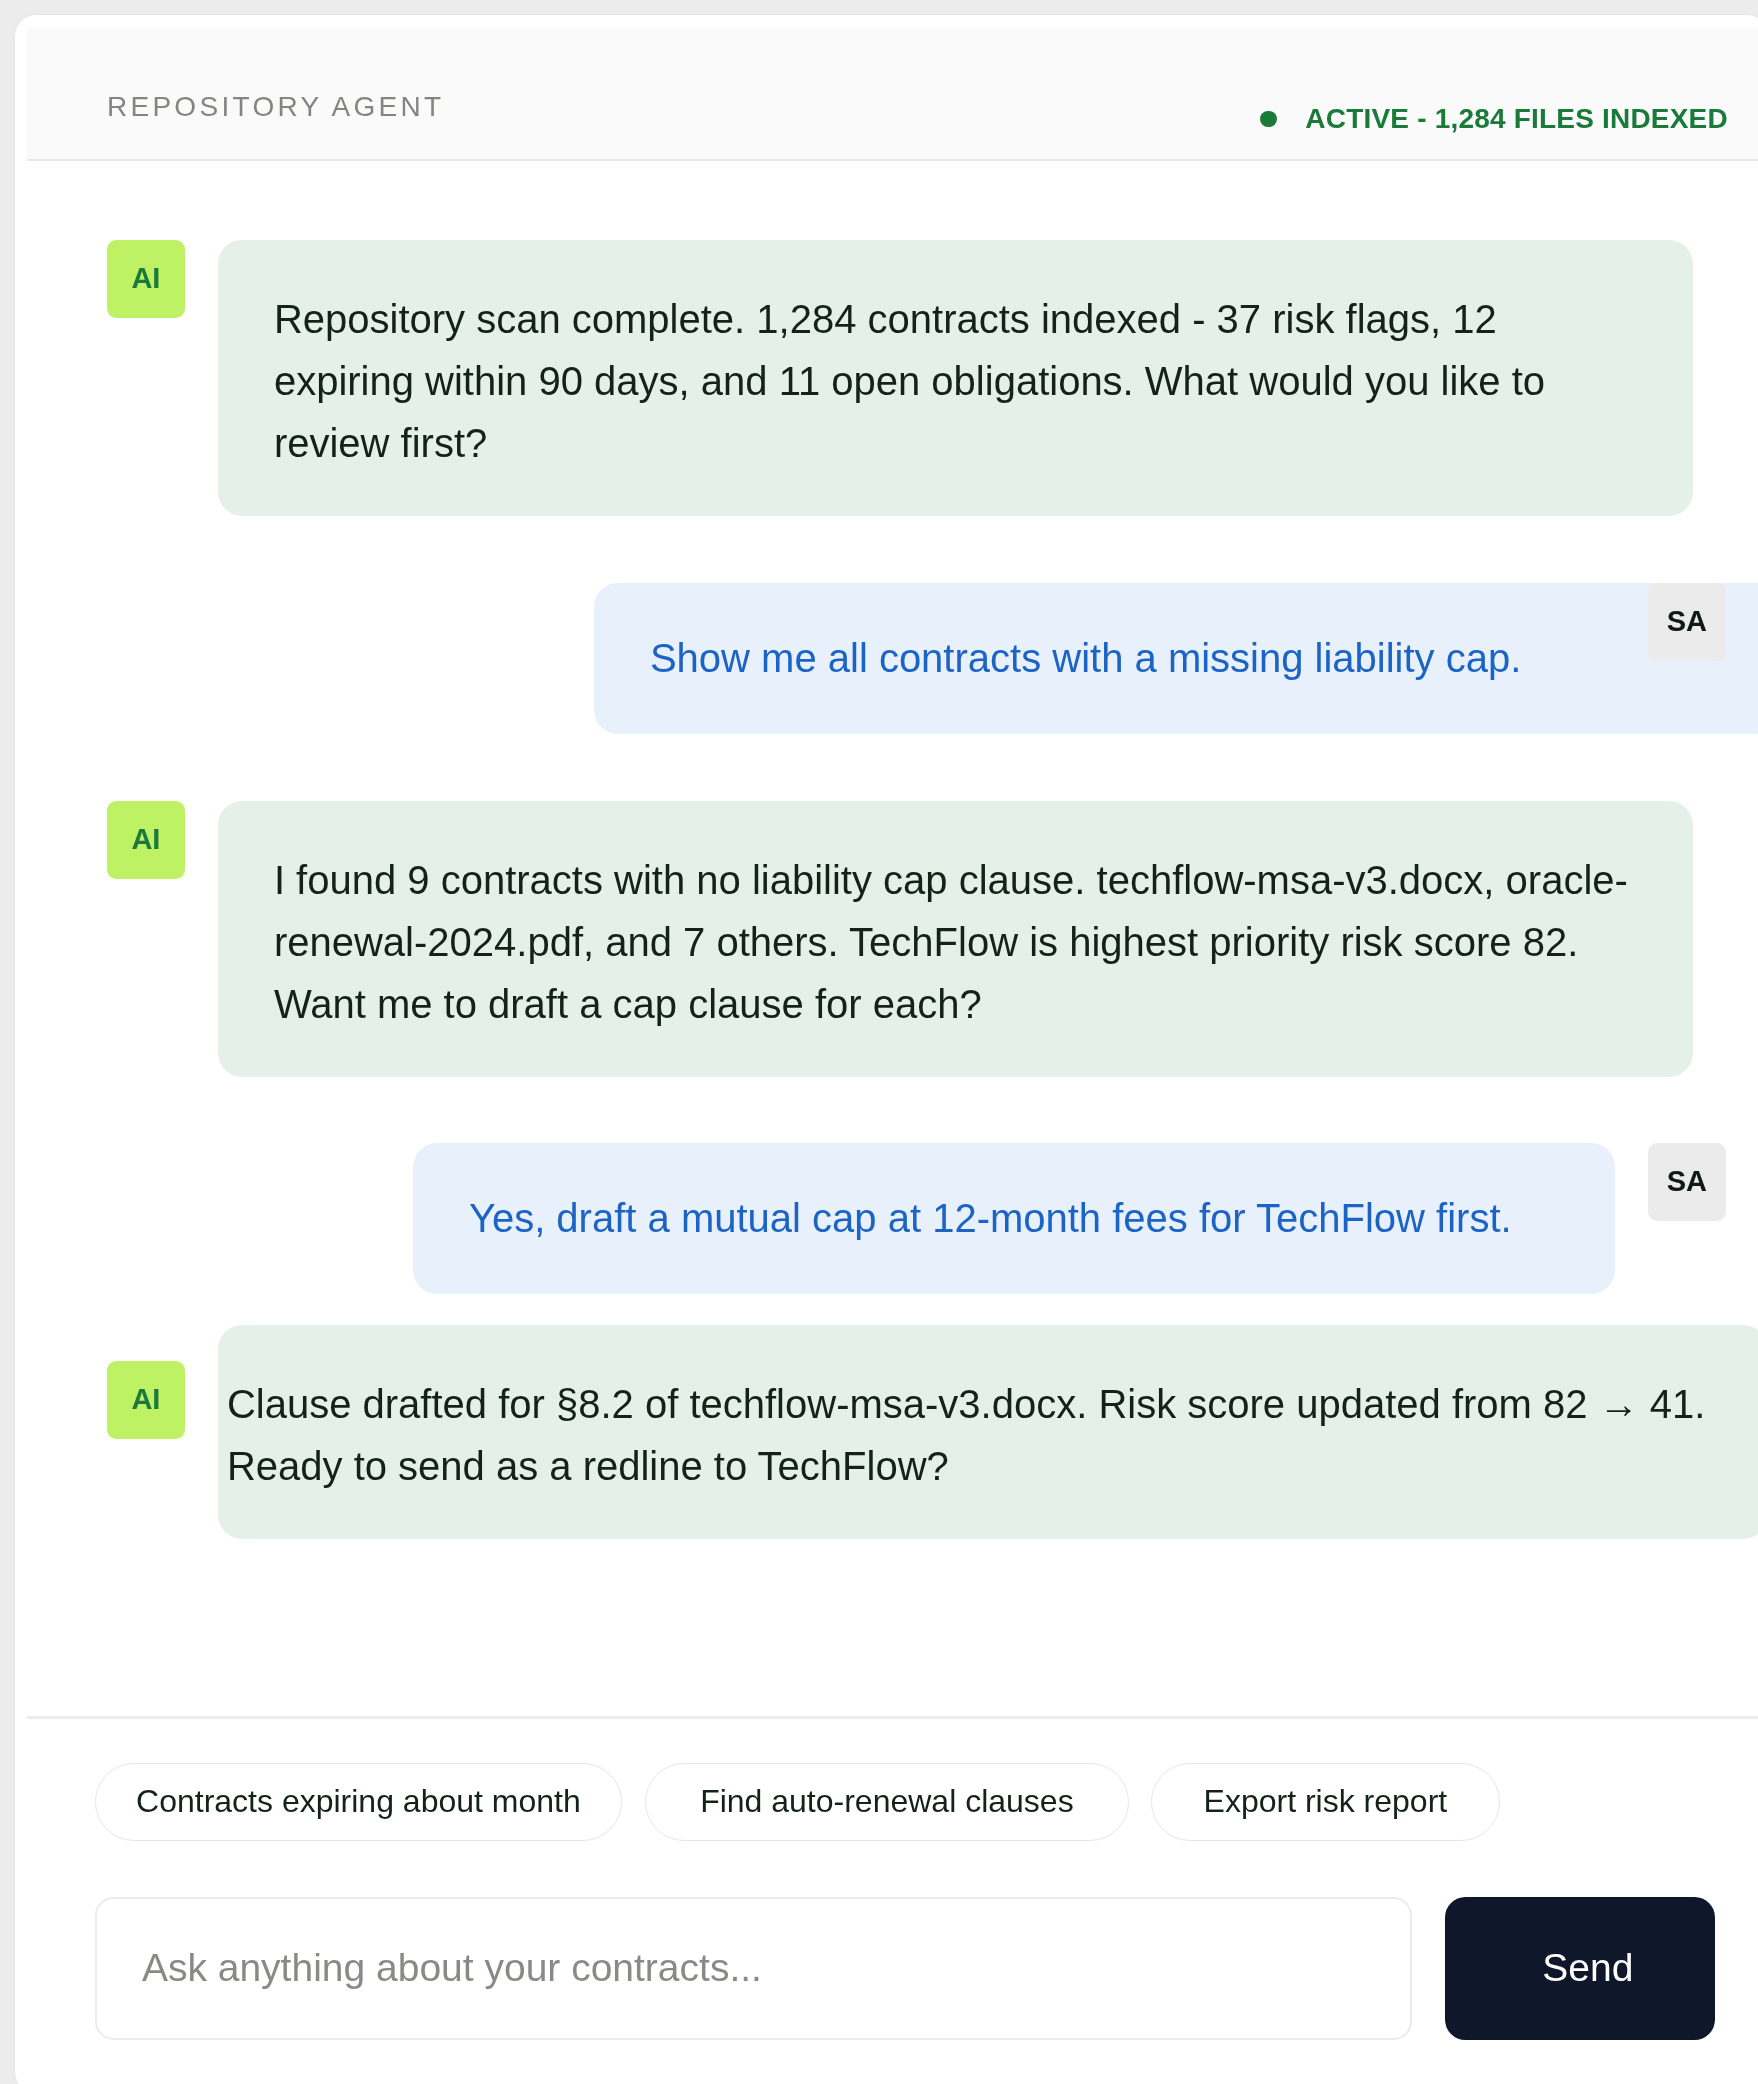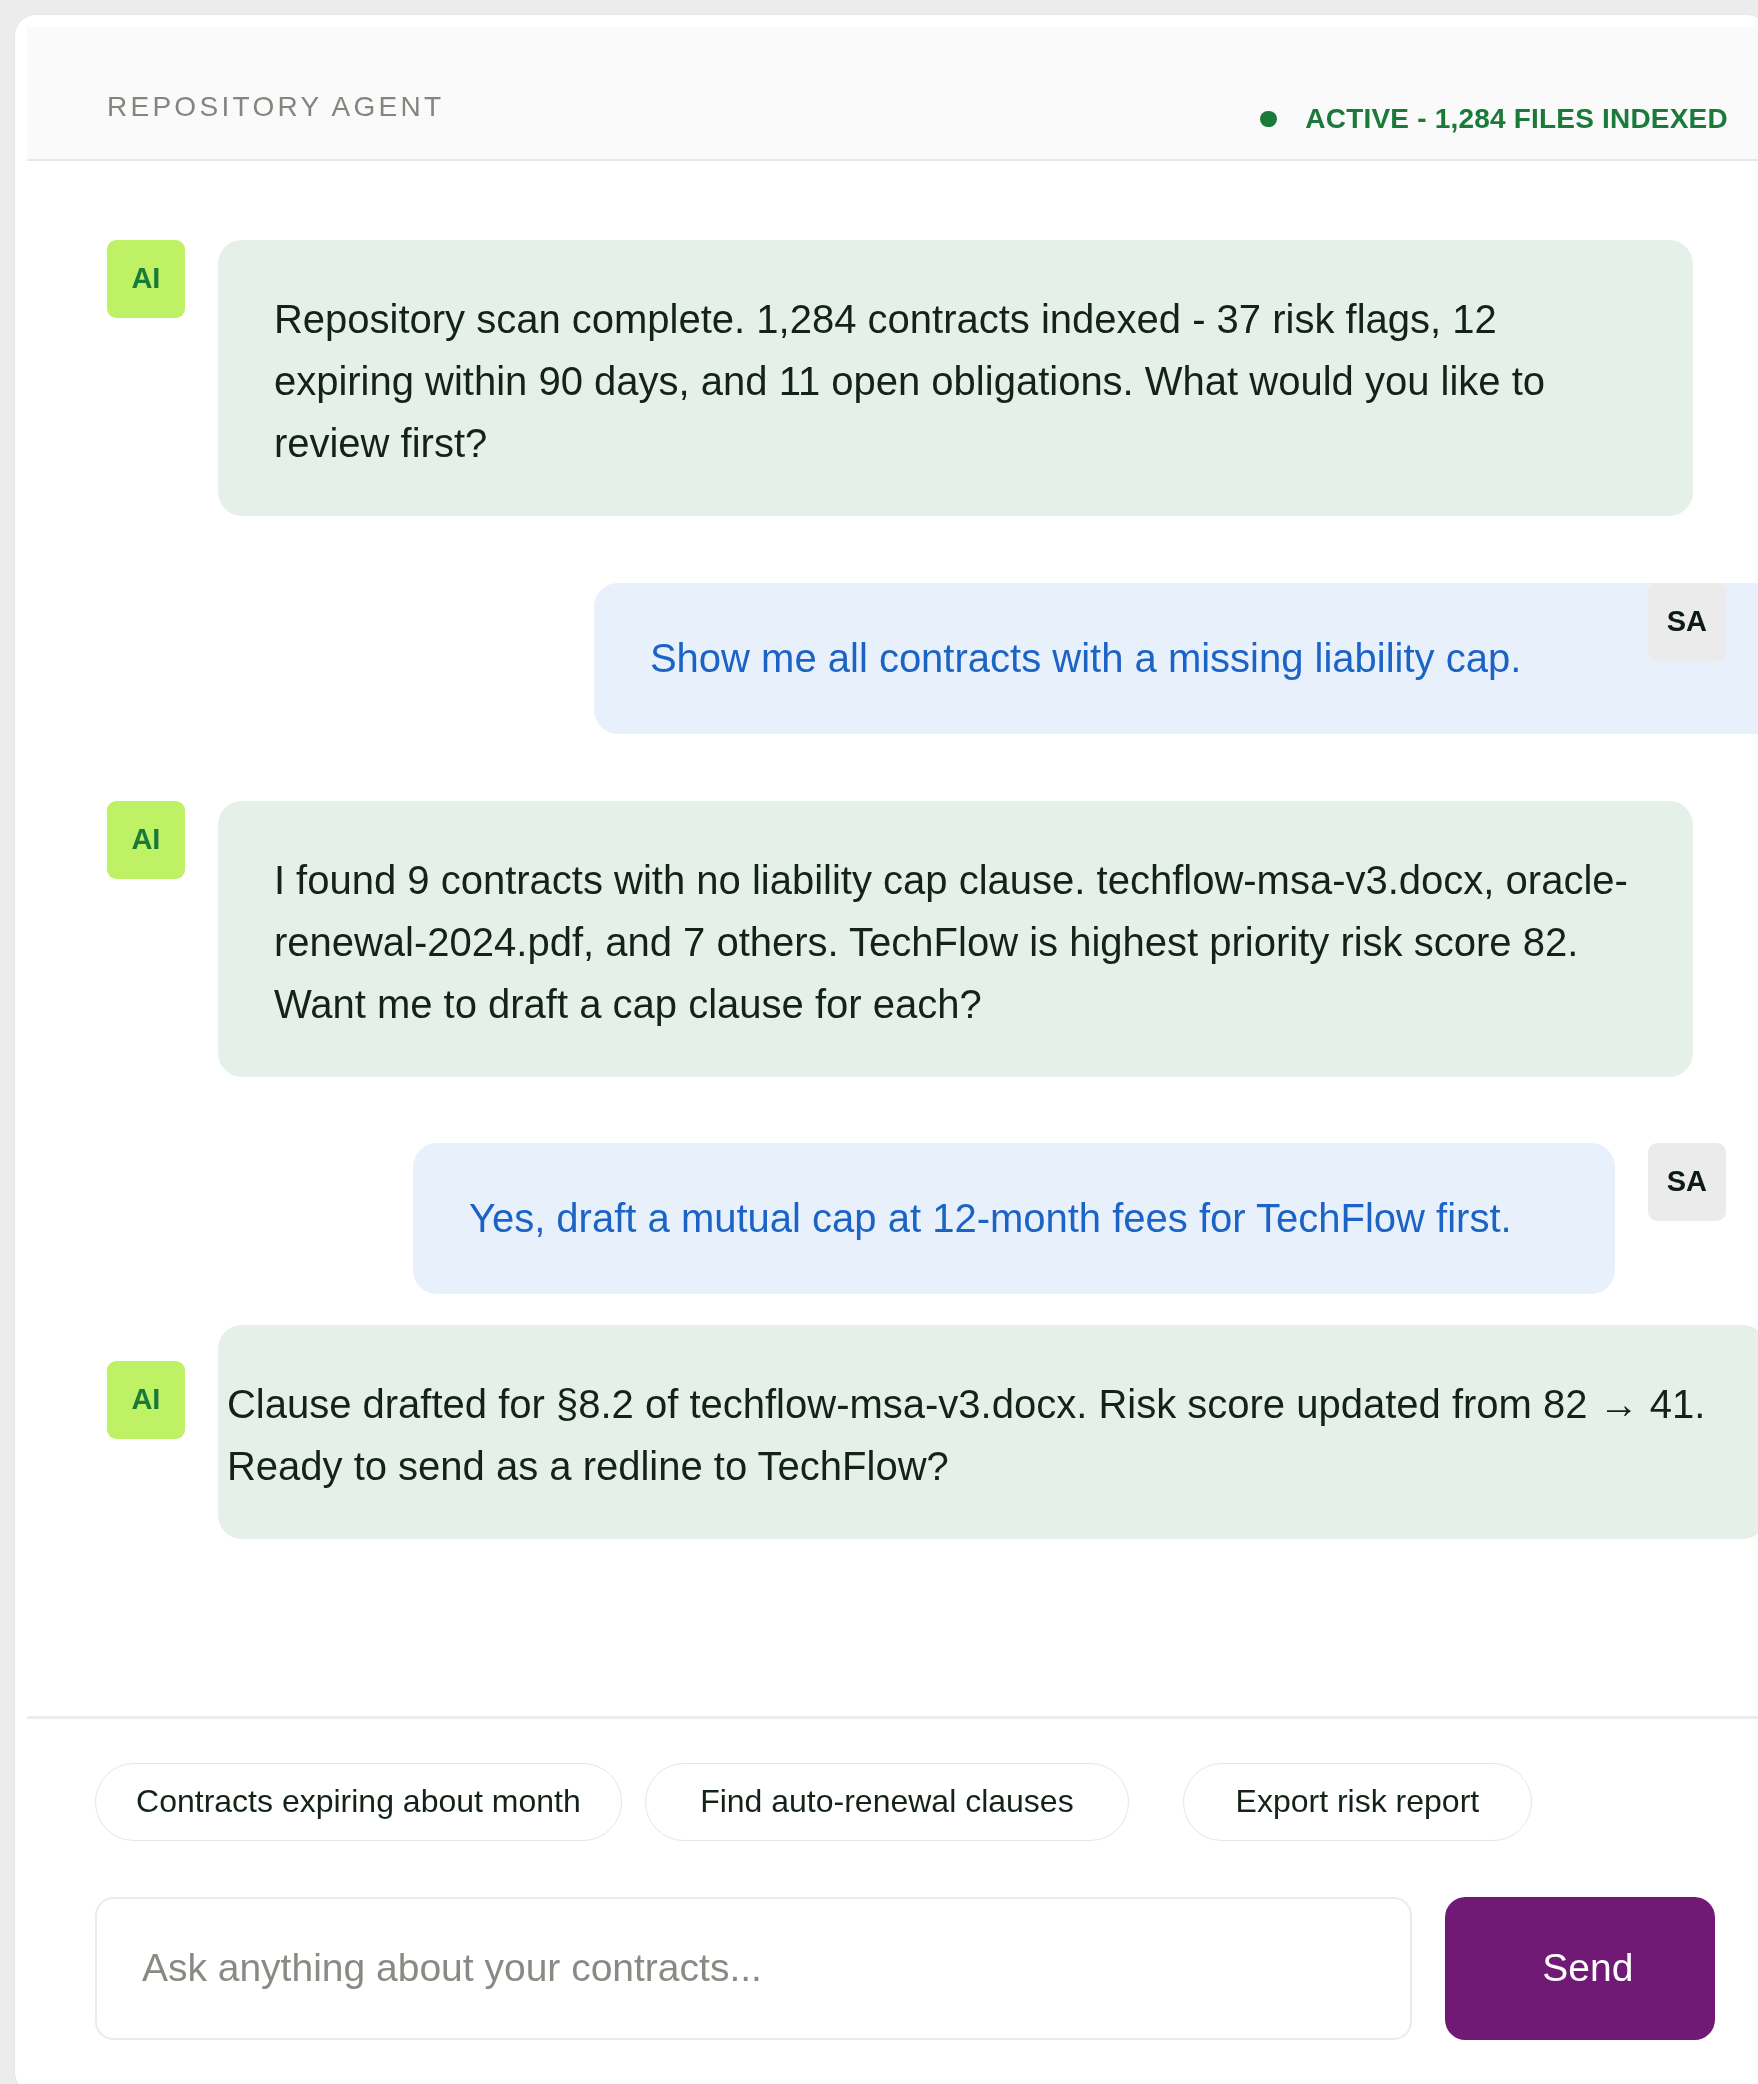--- a/index.html
+++ b/index.html
@@ -108,21 +108,21 @@
       font-family: "Liberation Sans", "DejaVu Sans", sans-serif;
       outline: none;
     }
     .input-box::placeholder { color: #8a8a85; }
     .send-btn {
       position: absolute;
       left: 1418px; top: 1870px;
       width: 270px; height: 143px;
       border: none;
       border-radius: 20.4px;
-      background: #701a75;
+      background: #0f172a;
       color: #ffffff;
       font-size: 39px;
       font-family: "Liberation Sans", "DejaVu Sans", sans-serif;
       cursor: pointer;
       padding-left: 16px;
     }
   </style>
 </head>
 <body>
 
@@ -158,19 +158,19 @@
 
   <div class="msg">
     <div class="avatar ai" style="left:68px; top:1322px;">AI</div>
     <div class="bubble ai" style="left:179px; top:1286px; width:1549px; height:214px;padding-left:9px;">Clause drafted for §8.2 of techflow-msa-v3.docx. Risk score updated from 82 → 41. Ready to send as a redline to TechFlow?</div>
   </div>
 
   <div class="divider"></div>
 
   <button class="chip" style="left:68px; width:527px;">Contracts expiring about month</button>
   <button class="chip" style="left:618px; width:484px;">Find auto-renewal clauses</button>
-  <button class="chip" style="left:1156px; width:349px;">Export risk report</button>
+  <button class="chip" style="left:1124px; width:349px;">Export risk report</button>
 
   <input class="input-box" type="text" placeholder="Ask anything about your contracts..." style="">
   <button class="send-btn">Send</button>
 
 </div>
 
 
 </body></html>

